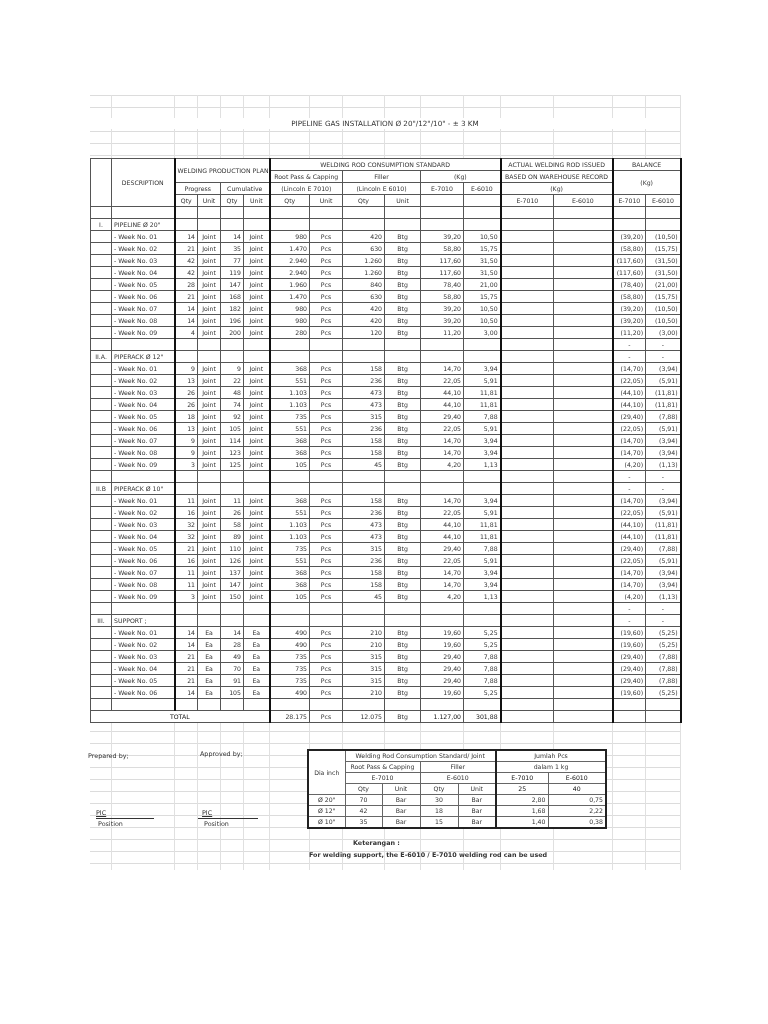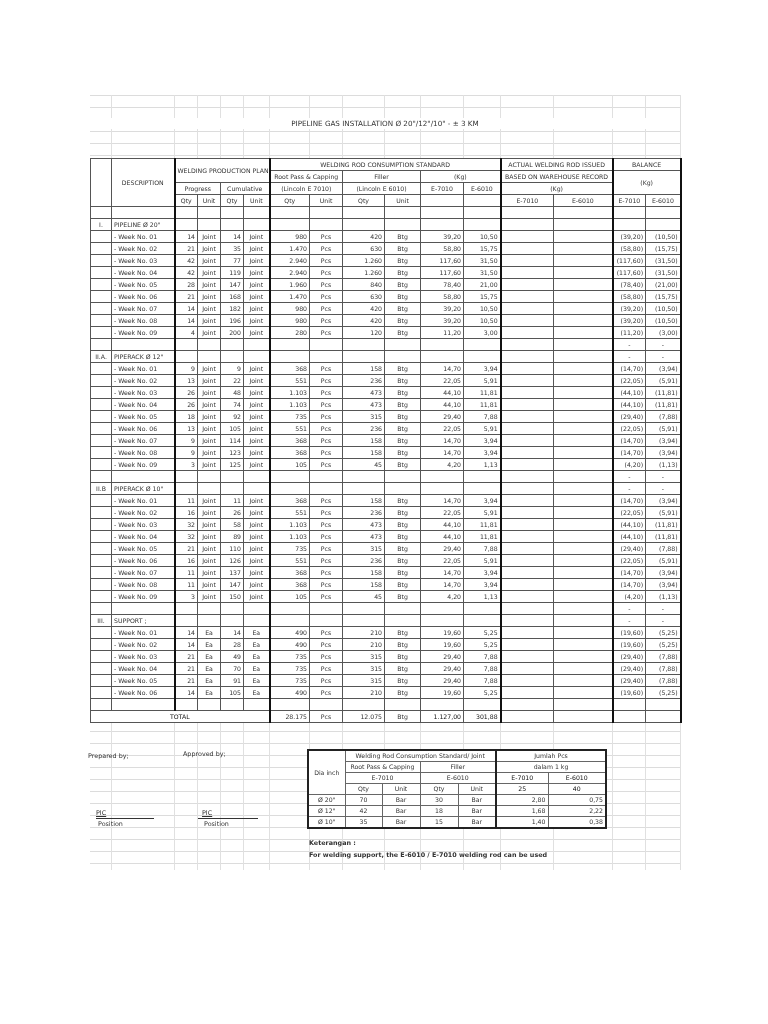--- a/index.html
+++ b/index.html
@@ -15,21 +15,21 @@
   table.main { position:absolute; left:90px; top:158px; border-collapse:collapse; table-layout:fixed; width:590px; font-size:6.2px; background:#fff; }
   table.main td, table.main th { border:1px solid #555; height:11px; padding:0 2px; white-space:nowrap; overflow:hidden; font-weight:normal; line-height:10px; }
   table.main th { text-align:center; }
   .r { text-align:right; }
   .c { text-align:center; }
   .l { text-align:left; }
   .thick-bottom td, .thick-bottom th { border-bottom:3px solid #111; }
   .bl { border-left:2px solid #111 !important; }
   .br { border-right:2px solid #111 !important; }
   .total td { height:22px; border-top:2px solid #111; border-bottom:2px solid #111; }
-  .bold { font-weight:normal; color:#111; }
+  .bold { font-weight:normal; color:#111;margin-left:44px; }
   .sig { position:absolute; font-size:6.4px; color:#333; }
   .sigline { position:absolute; height:1px; background:#333; }
   table.std { position:absolute; left:307px; top:749px; border-collapse:collapse; table-layout:fixed; font-size:6.2px; background:#fff; border:2px solid #222; }
   table.std td { border:1px solid #666; height:10px; padding:0 2px; text-align:center; line-height:10px; white-space:nowrap; }
   .note { position:absolute; left:309px; font-size:6.4px; color:#333;font-weight:bold; }
 </style>
 </head>
 <body>
 
 <div class="bggrid"></div>
@@ -882,21 +882,21 @@
         <td class="r bold">301,88</td>
         <td class="bl"></td>
         <td class=""></td>
         <td class="bl"></td>
         <td class="br"></td>
       </tr>
     </tbody>
 </table>
 
 <div class="sig" style="left:88px;top:752px">Prepared by;</div>
-<div class="sig" style="left:183px;top:750px">Approved by;</div>
+<div class="sig" style="left:200px;top:750px">Approved by;</div>
 <div class="sig" style="left:96px;top:809px;text-decoration:underline">PIC</div>
 <div class="sigline" style="left:96px;top:818px;width:58px"></div>
 <div class="sig" style="left:98px;top:820px">Position</div>
 <div class="sig" style="left:202px;top:809px;text-decoration:underline">PIC</div>
 <div class="sigline" style="left:198px;top:818px;width:60px"></div>
 <div class="sig" style="left:204px;top:820px">Position</div>
 
 <table class="std">
   <colgroup>
     <col style="width:37px">

